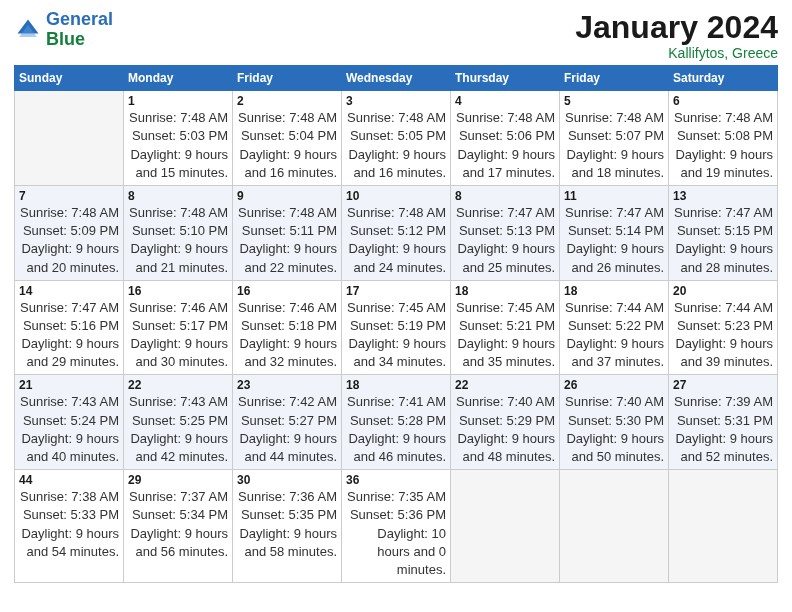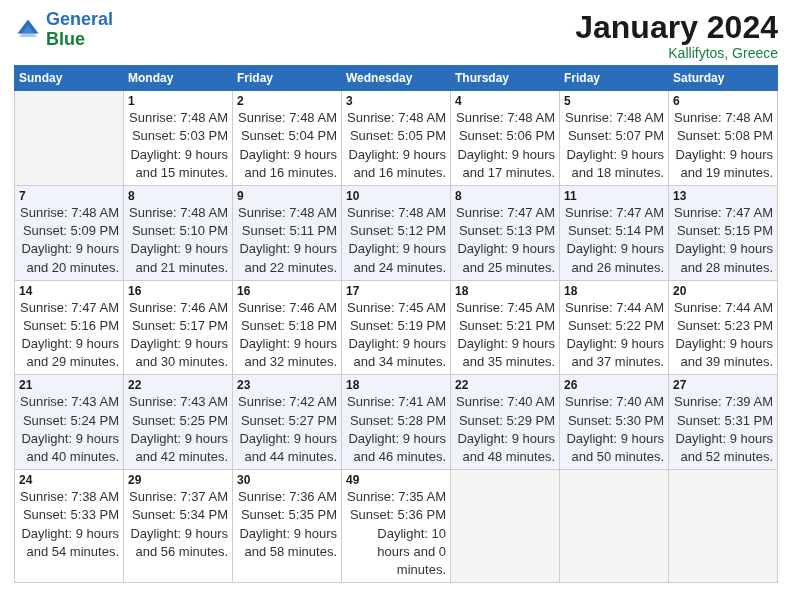--- a/index.html
+++ b/index.html
@@ -250,33 +250,33 @@
             <span class="day-number">26</span>
             <div class="day-info">Sunrise: 7:40 AM<br>Sunset: 5:30 PM<br>Daylight: 9 hours and 50 minutes.</div>
           </td>
           <td>
             <span class="day-number">27</span>
             <div class="day-info">Sunrise: 7:39 AM<br>Sunset: 5:31 PM<br>Daylight: 9 hours and 52 minutes.</div>
           </td>
         </tr>
         <tr>
           <td>
-            <span class="day-number">24</span>
+            <span class="day-number">44</span>
             <div class="day-info">Sunrise: 7:38 AM<br>Sunset: 5:33 PM<br>Daylight: 9 hours and 54 minutes.</div>
           </td>
           <td>
             <span class="day-number">29</span>
             <div class="day-info">Sunrise: 7:37 AM<br>Sunset: 5:34 PM<br>Daylight: 9 hours and 56 minutes.</div>
           </td>
           <td>
             <span class="day-number">30</span>
             <div class="day-info">Sunrise: 7:36 AM<br>Sunset: 5:35 PM<br>Daylight: 9 hours and 58 minutes.</div>
           </td>
           <td>
-            <span class="day-number">49</span>
+            <span class="day-number">36</span>
             <div class="day-info">Sunrise: 7:35 AM<br>Sunset: 5:36 PM<br>Daylight: 10 hours and 0 minutes.</div>
           </td>
           <td class="empty"></td>
           <td class="empty"></td>
           <td class="empty"></td>
         </tr>
       </tbody>
   </table>
 </div>
 

